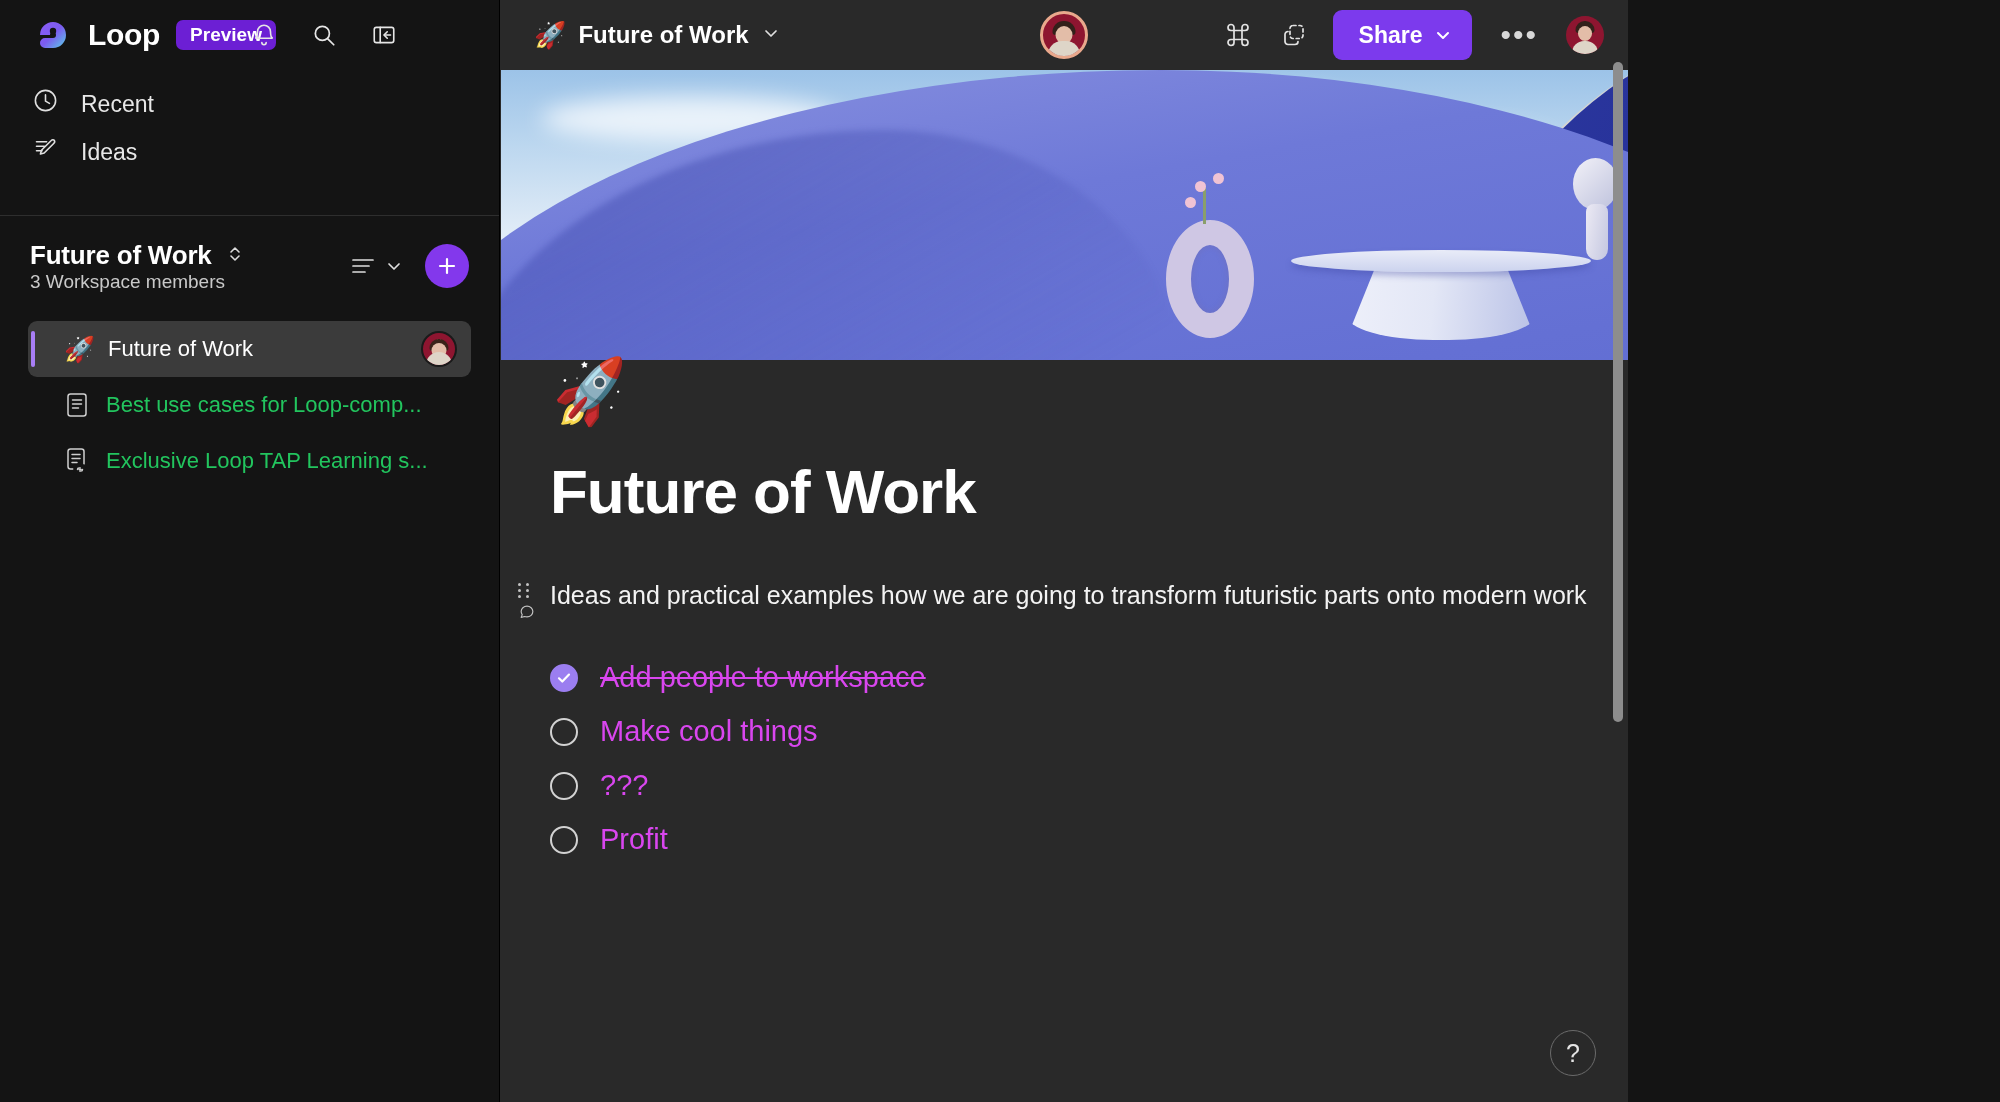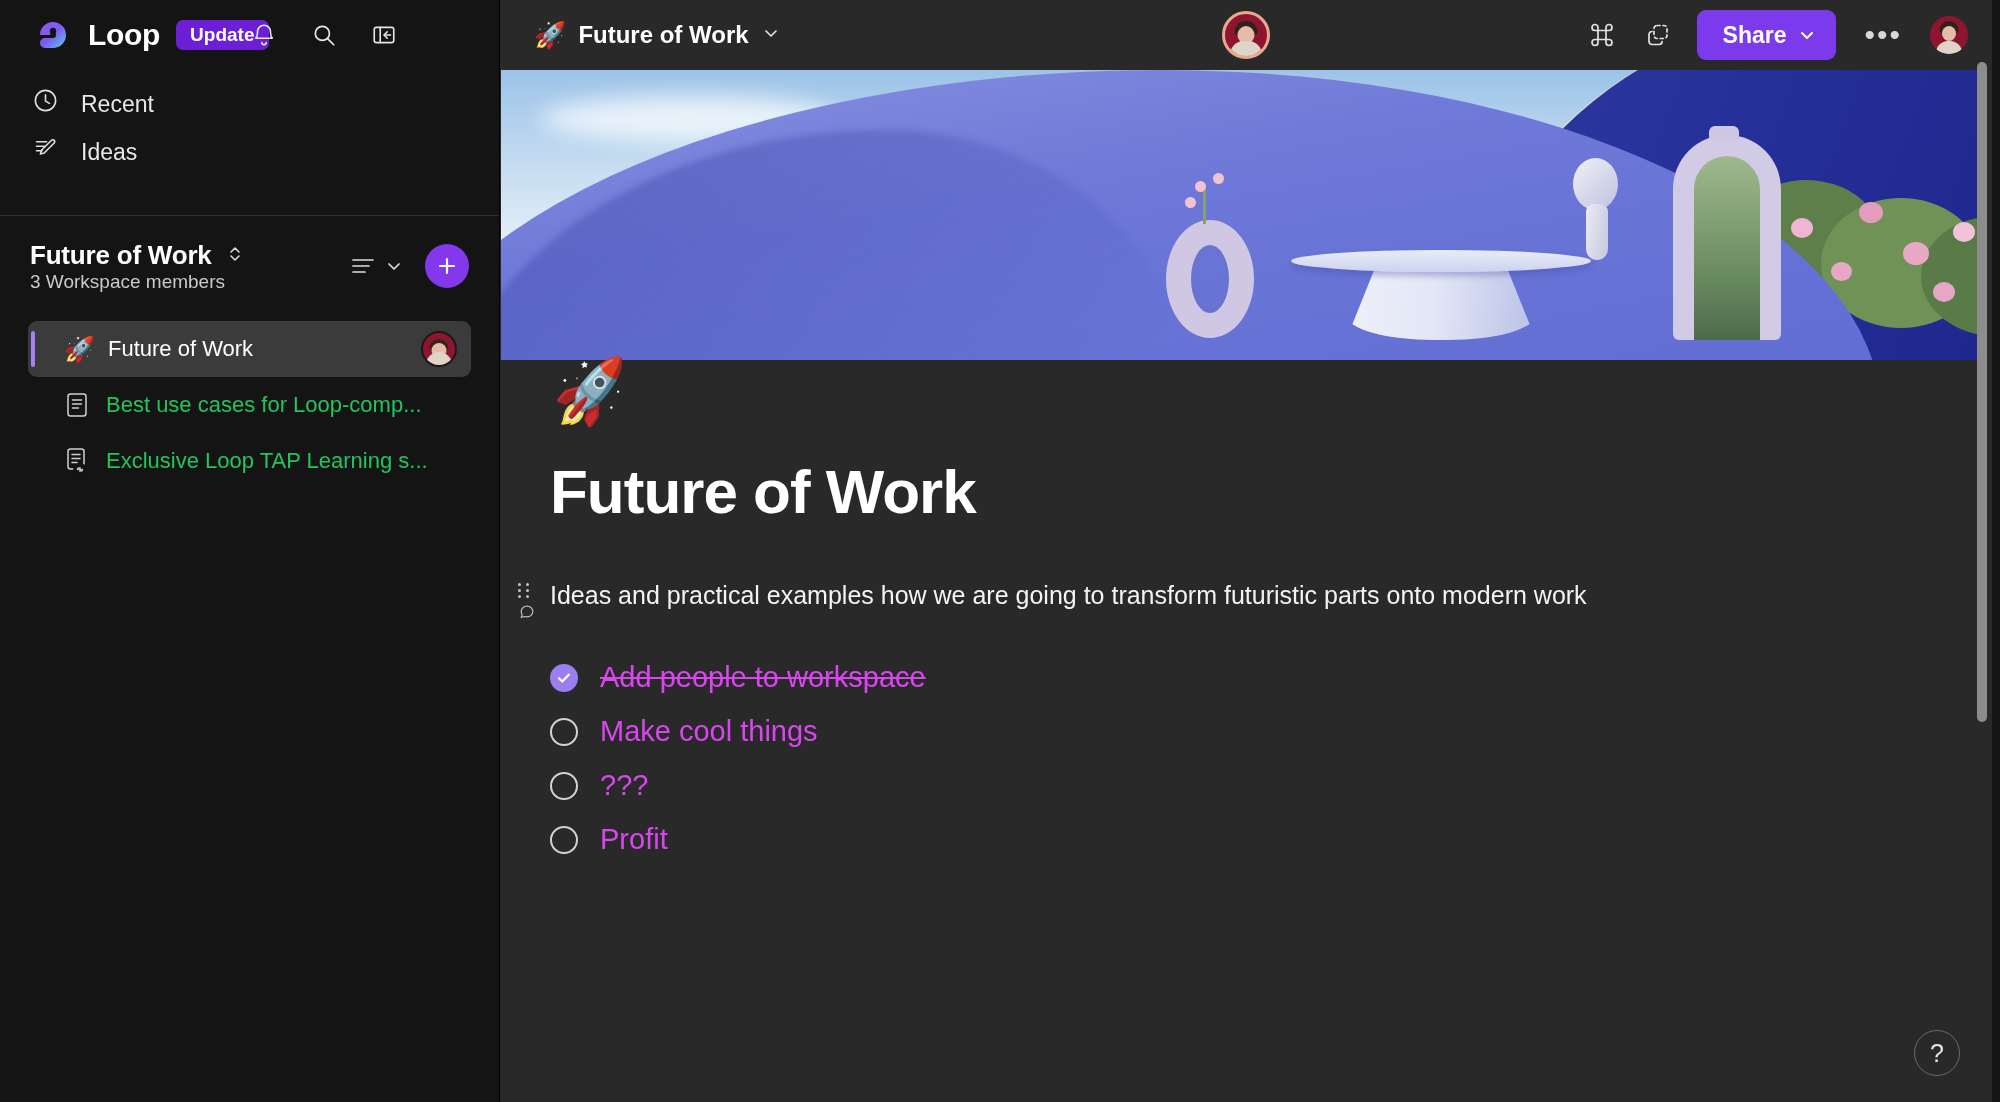--- a/index.html
+++ b/index.html
@@ -4,21 +4,21 @@
 <title>Microsoft Loop</title>
 <style>
   * { box-sizing: border-box; margin: 0; padding: 0; }
   html, body {
     width: 2000px; height: 1102px;
     background: #141414;
     font-family: "Liberation Sans", "DejaVu Sans", sans-serif;
     overflow: hidden;
     -webkit-font-smoothing: antialiased;
   }
-  .app { display: flex; width: 1992px; height: 1102px; }
+  .app { display: flex; width: 1628px; height: 1102px; }
 
   
   .sidebar {
     width: 500px; height: 1102px;
     background: #141414;
     flex: 0 0 500px;
     position: relative;
     border-right: 1px solid #000;
   }
   .sb-top {
@@ -382,21 +382,21 @@
                 <stop offset="0" stop-color="#8b5cf6"></stop>
                 <stop offset="0.5" stop-color="#7c5cf0"></stop>
                 <stop offset="1" stop-color="#5ad1e8"></stop>
               </linearGradient>
             </defs>
             <path d="M8 21a13 13 0 1 1 13 13H13a5 5 0 0 1 0-10h8a3 3 0 1 0-3-3z" fill="url(#lg)"></path>
             <circle cx="21" cy="17" r="3.2" fill="#141414"></circle>
           </svg>
         </span>
         <span class="brand-name">Loop</span>
-        <span class="preview-badge">Update</span>
+        <span class="preview-badge">Preview</span>
 
         <div class="brand-icons">
           <span class="ic-btn">
             <svg width="26" height="26" viewBox="0 0 24 24" fill="none" stroke="#e6e6e6" stroke-width="1.5" stroke-linecap="round">
               <path d="M6 9a6 6 0 0 1 12 0c0 5 2 6 2 6H4s2-1 2-6z"></path>
               <path d="M10 19a2 2 0 0 0 4 0"></path>
             </svg>
           </span>
           <span class="ic-btn">
             <svg width="26" height="26" viewBox="0 0 24 24" fill="none" stroke="#e6e6e6" stroke-width="1.6" stroke-linecap="round">

